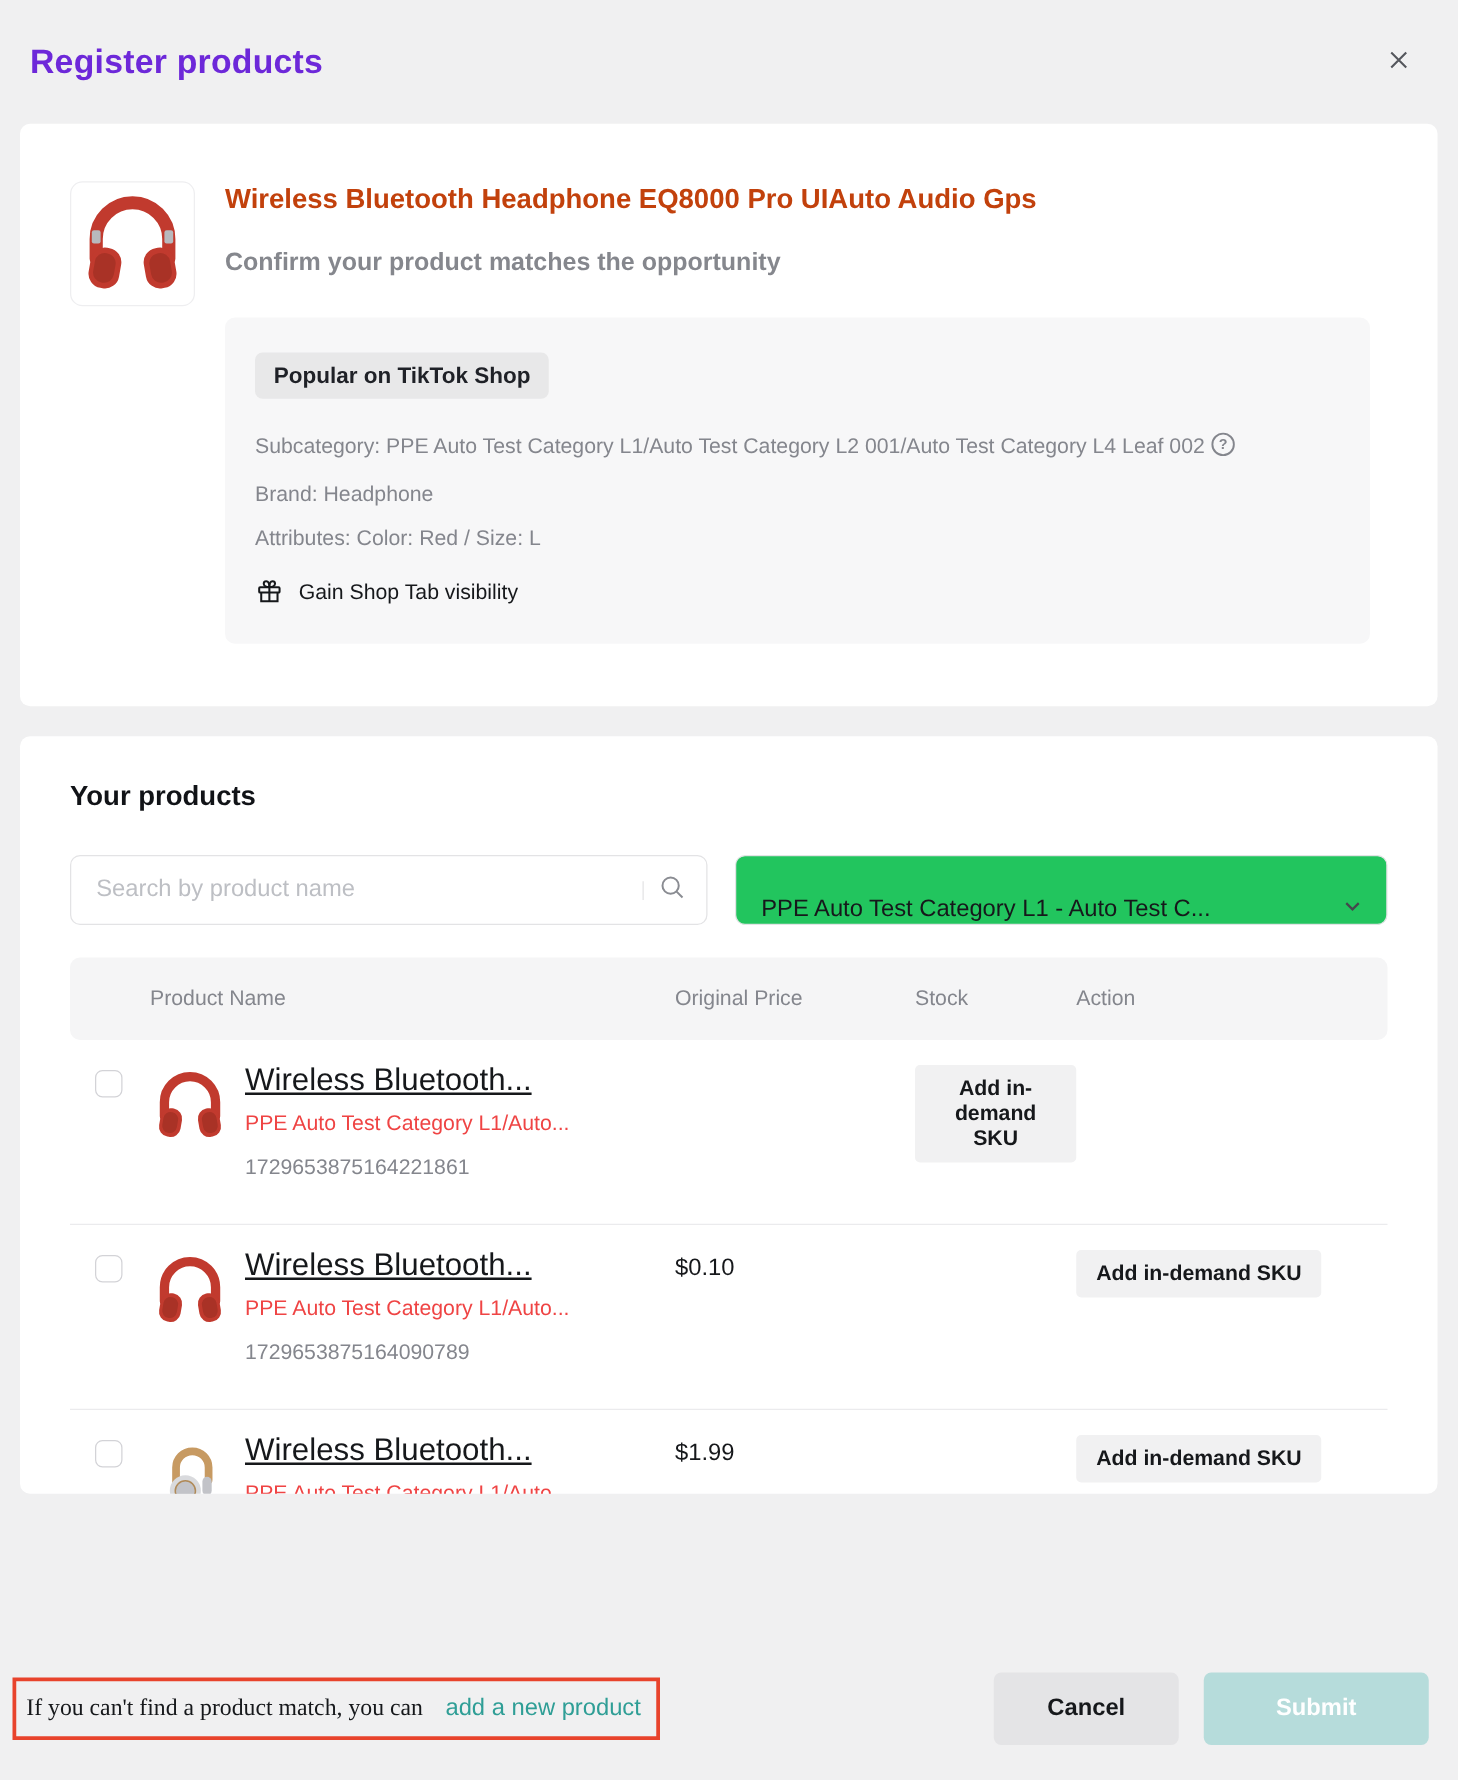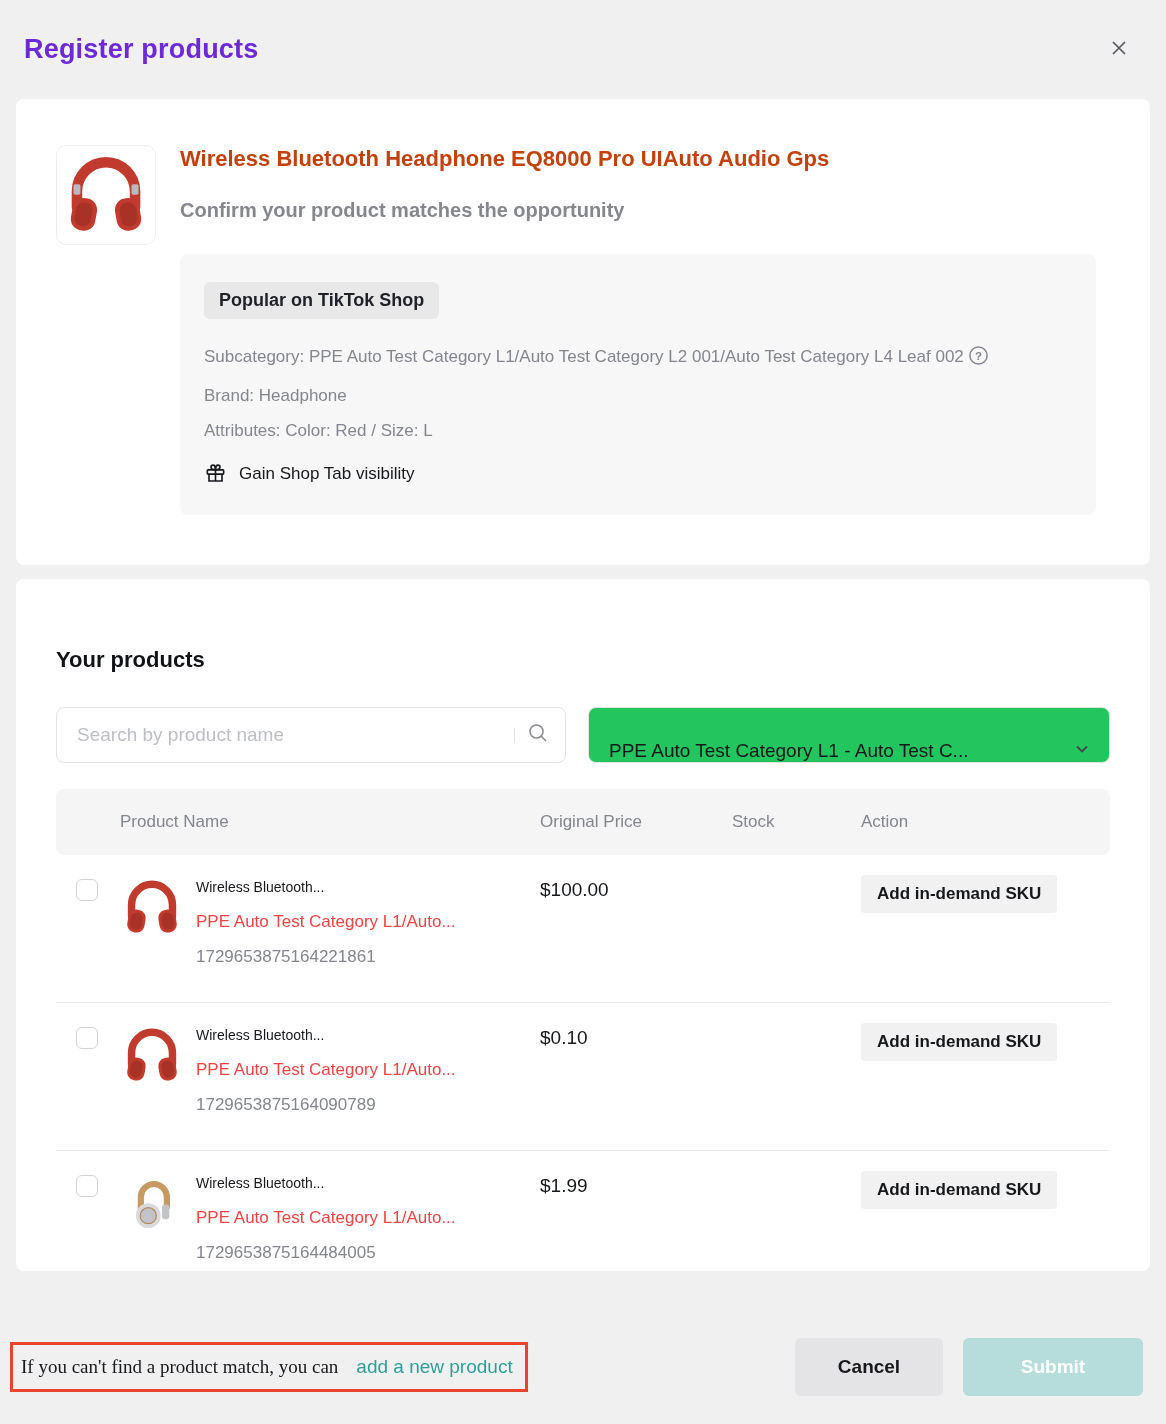--- a/index.html
+++ b/index.html
@@ -35,21 +35,21 @@
     display:inline-block; background:#e8e8e9; border-radius:6px;
     padding:8px 15px; font-size:18px; font-weight:600; color:#1f2127;
   }
   .info-line { font-size:17px; color:#84868d; line-height:35px; }
   .subcategory-line { margin-top:20px; max-width:880px; }
   .help-icon { display:inline-block; vertical-align:-4px; margin-left:4px; }
   .benefit-row { display:flex; align-items:center; margin-top:14px; }
   .benefit-row .gift { margin-right:12px; display:flex; }
   .benefit-text { font-size:17px; font-weight:500; color:#16181b; }
   
-  .products-card { margin-top:14px; padding:68px 40px 0 40px; height:692px; overflow:hidden; }
+  .products-card { margin-top:24px; padding:35px 40px 0 40px; height:606px; overflow:hidden; }
   .section-title { font-size:22px; font-weight:700; color:#111317; }
   .controls-row { display:flex; margin-top:34px; gap:22px; }
   .search-box {
     flex:0 0 510px; height:56px; border:1px solid #e3e3e5; border-radius:8px;
     display:flex; align-items:center; padding:0 16px 0 20px; background:#fff;
   }
   .search-box input {
     border:none; outline:none; flex:1; font-size:19px; color:#16181b;
     font-family:"Liberation Sans","DejaVu Sans",sans-serif; background:transparent;
   }
@@ -72,21 +72,21 @@
     display:grid; grid-template-columns:484px 192px 129px 1fr;
     padding-top:20px; height:148px; border-bottom:1px solid #ebebed;
   }
   .row-main { display:flex; align-items:flex-start; }
   .checkbox {
     width:22px; height:22px; border:1.5px solid #d3d3d7; border-radius:6px;
     background:#fff; margin:4px 0 0 20px; flex:0 0 auto; cursor:pointer;
   }
   .row-img { width:64px; height:64px; margin-left:22px; flex:0 0 auto; display:flex; align-items:flex-start; justify-content:center; }
   .row-text { margin-left:12px; min-width:0; }
-  .row-name { font-size:14px; font-weight:500; color:#16181b; line-height:24px; }
+  .row-name { font-size:25px; font-weight:500; color:#16181b; line-height:24px;text-decoration:underline; }
   .row-category { font-size:17px; color:#ef4444; margin-top:12px; line-height:22px;text-align:center; }
   .row-id { font-size:17px; color:#84868d; margin-top:14px; }
   .row-price { font-size:19px; color:#16181b; padding-top:4px; }
   .row-stock { font-size:19px; color:#16181b; padding-top:4px; }
   .sku-btn {
     justify-self:start; background:#f1f1f2; border:none; border-radius:4px;
     padding:9px 16px; font-size:17px; font-weight:600; color:#16181b; cursor:pointer;
     font-family:"Liberation Sans","DejaVu Sans",sans-serif;
   }
   
@@ -220,21 +220,20 @@
               </g>
           </svg>
         </span>
       </div>
       <div class="row-text">
         <div class="row-name">Wireless Bluetooth...</div>
         <div class="row-category">PPE Auto Test Category L1/Auto...</div>
         <div class="row-id">1729653875164221861</div>
       </div>
     </div>
-    <div class="row-price">$100.00</div>
     <div class="row-stock"></div>
     <div><button class="sku-btn">Add in-demand SKU</button></div>
   </div>
 
   <div class="table-row">
     <div class="row-main">
       <div class="checkbox"></div>
       <div class="row-img">
         <span>
           <svg width="62" height="62" viewBox="0 0 100 100">

